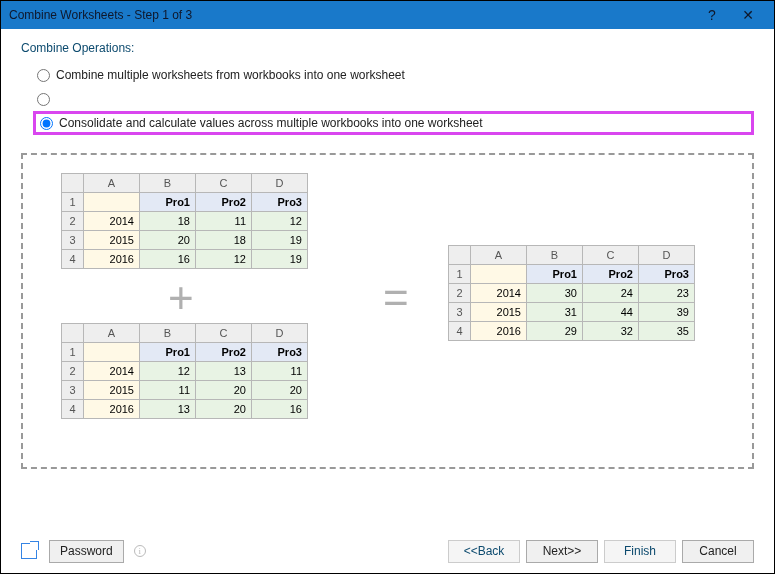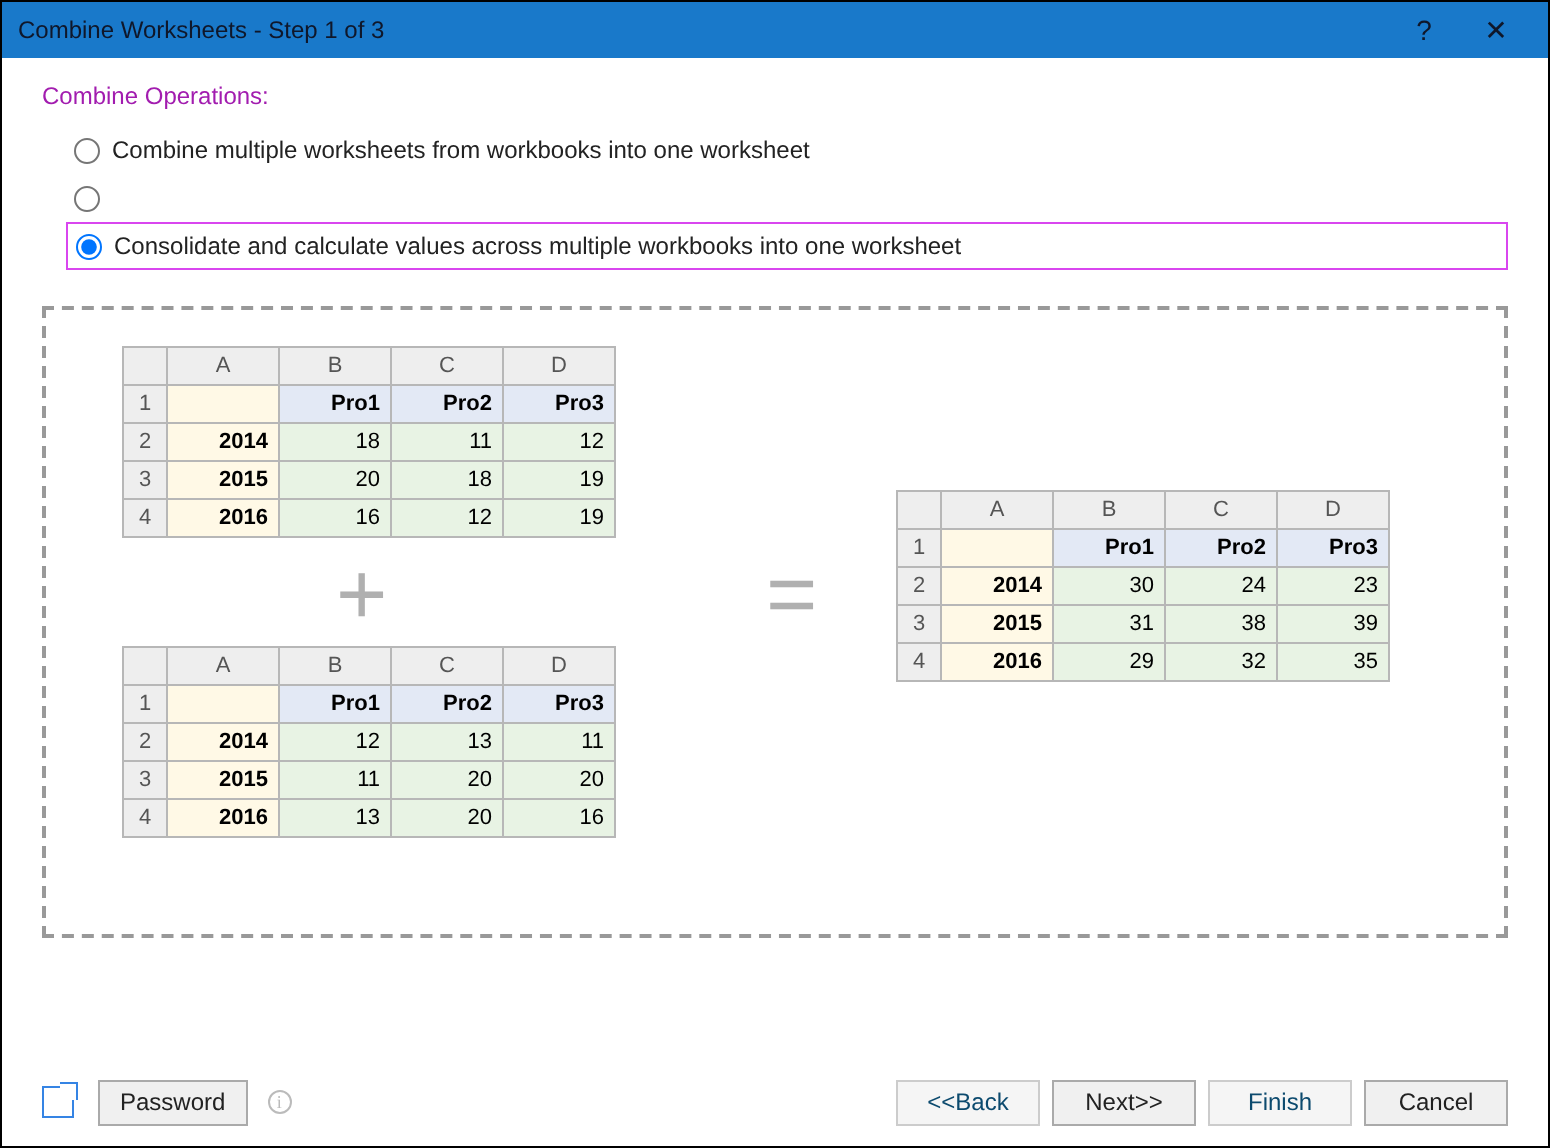--- a/index.html
+++ b/index.html
@@ -2,32 +2,32 @@
 <html><head>
 <meta charset="utf-8">
 <style>
   * { box-sizing: border-box; margin: 0; padding: 0; }
   body { font-family: "Segoe UI", Tahoma, sans-serif; font-size: 12px; background: #000; }
   .window { width: 775px; height: 574px; background: #fff; border: 1px solid #000; position: relative; }
   .titlebar { height: 28px; background: #1979ca; color: #0f172a; display: flex; align-items: center; padding: 0 8px; font-size: 12px; }
   .titlebar .title { flex: 1; }
   .titlebar .win-btn { width: 36px; text-align: center; font-size: 14px; cursor: pointer; }
   .content { padding: 12px 20px 0 20px; }
-  .section-label { font-size: 12px; color: #a21caf; margin-bottom: 8px; }
+  .section-label { font-size: 12px; color: #0c4a6e; margin-bottom: 8px; }
   .radio-group { padding-left: 12px; }
   .radio-row { display: flex; align-items: center; height: 24px; font-size: 12px; color: #222; cursor: pointer; padding: 0 4px; }
   .radio-row input { margin-right: 6px; }
-  .radio-row.sel { border: 1px solid #d946ef; }
+  .radio-row.sel { border: 3px solid #d946ef; }
   .preview-box { margin: 18px 0 0 0; border: 2px dashed #999; height: 316px; position: relative; }
   .sheet { position: absolute; border-collapse: collapse; font-size: 11px; }
   .sheet td, .sheet th { border: 1px solid #b7b7b7; height: 19px; text-align: right; padding: 0 5px; }
   .sheet .hdr { background: #eee; text-align: center; font-weight: normal; color: #555; }
   .sheet .rowhdr { background: #eee; text-align: center; color: #555; width: 22px; }
   .sheet .corner { background: #eee; width: 22px; }
-  .sheet .yr { background: #fff9e6; font-weight: bold; text-align: right; }
+  .sheet .yr { background: #fff9e6; font-weight: normal; text-align: right; }
   .sheet .colhead { background: #e3e9f5; font-weight: bold; text-align: right; }
   .sheet .colhead.first { background: #fff9e6; }
   .sheet .val { background: #e8f3e4; }
   .sheet .cw { width: 56px; }
   .symbol { position: absolute; color: #b0b0b0; font-size: 44px; font-weight: 300; display:flex; align-items:center; justify-content:center; }
   .footer { position: absolute; bottom: 0; left: 0; right: 0; height: 44px; display: flex; align-items: center; padding: 0 20px; gap: 6px; }
   .footer .spacer { flex: 1; }
   .btn { height: 23px; min-width: 72px; background: #f0f0f0; border: 1px solid #aaa; font-size: 12px; color: #222; cursor: pointer; padding: 0 10px; text-align: center; }
   .btn.dis { color: #0c4a6e; background: #f5f5f5; border-color: #ccc; }
   .ext-icon { width: 16px; height: 16px; display: inline-block; border: 1.5px solid #3584e4; position: relative; margin-right: 6px; }
@@ -166,21 +166,21 @@
               <td class="rowhdr">2</td>
               <td class="yr">2014</td>
               <td class="val">30</td>
               <td class="val">24</td>
               <td class="val">23</td>
             </tr>
         <tr>
               <td class="rowhdr">3</td>
               <td class="yr">2015</td>
               <td class="val">31</td>
-              <td class="val">38</td>
+              <td class="val">44</td>
               <td class="val">39</td>
             </tr>
         <tr>
               <td class="rowhdr">4</td>
               <td class="yr">2016</td>
               <td class="val">29</td>
               <td class="val">32</td>
               <td class="val">35</td>
             </tr>
       </tbody>

